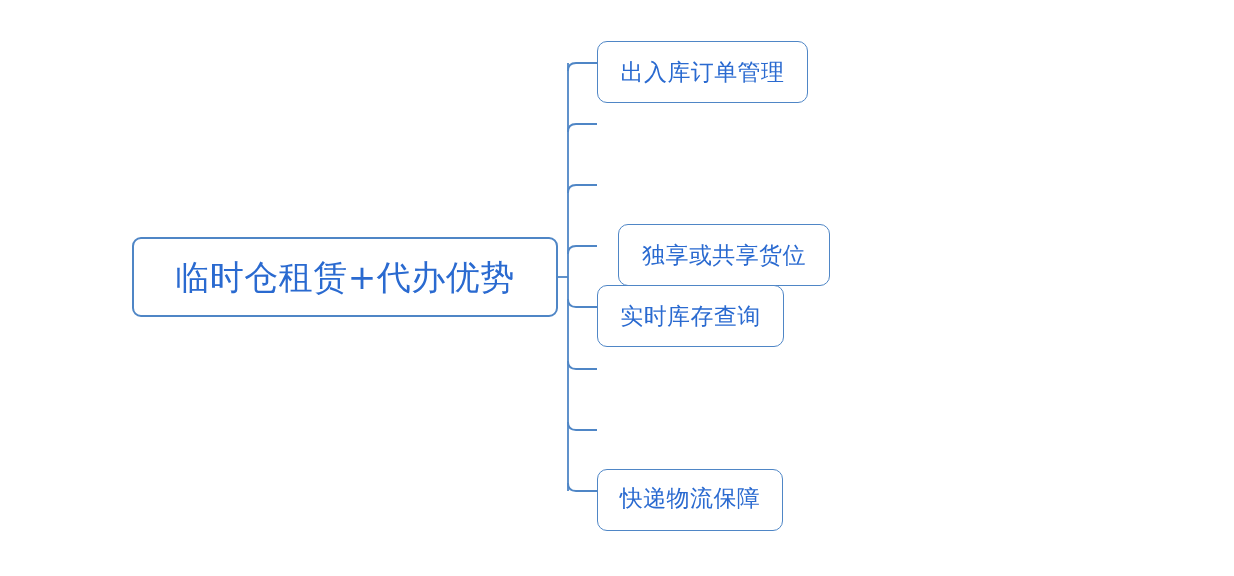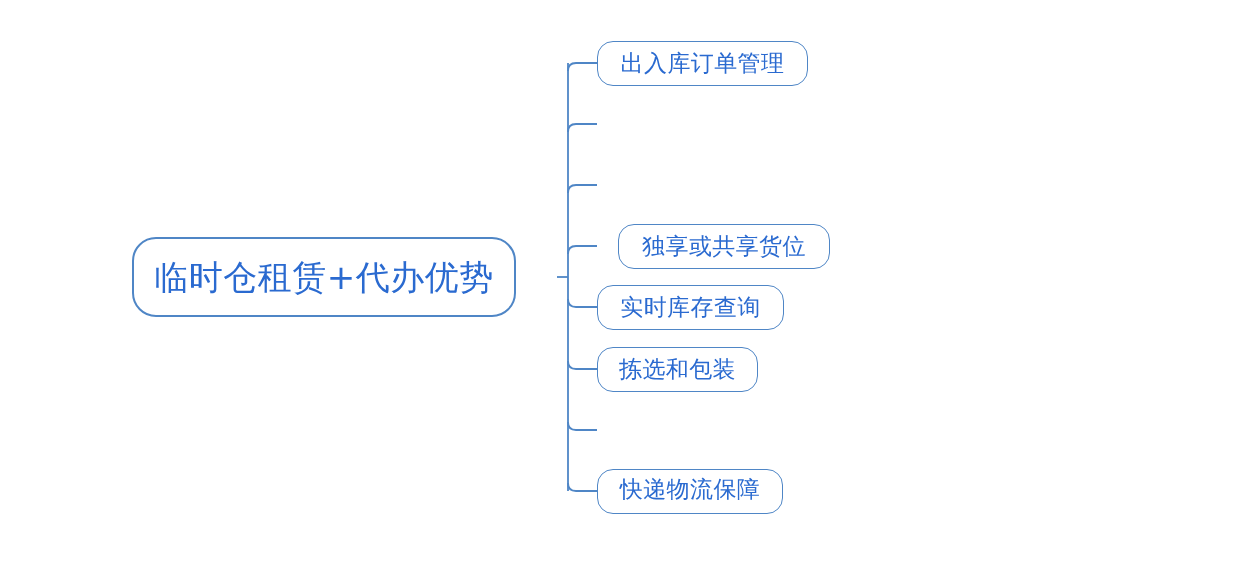--- a/index.html
+++ b/index.html
@@ -47,34 +47,34 @@
   .node-label {
     color: #2a6ad0;
     line-height: 1;
     display: block;
   }
 
   
   #root-node {
     left: 132px;
     top: 237px;
-    width: 384px;
+    width: 426px;
     height: 80px;
     border-width: 2px;
-    border-radius: 24px;
+    border-radius: 9px;
   }
   #root-node .node-label {
     font-size: 34px;
     letter-spacing: 0.5px;
   }
 
   
   .child-node {
-    height: 45px;
-    border-radius: 16px;
+    height: 62px;
+    border-radius: 10px;
   }
   .child-node .node-label {
     font-size: 23px;
     letter-spacing: 0.4px;
   }
 
   .child-0 { left: 597px; top: 41px;  width: 211px; }
   .child-1 { left: 597px; top: 102px; width: 261px; }
   .child-2 { left: 597px; top: 163px; width: 261px; }
   .child-3 { left: 618px; top: 224px; width: 212px; }
@@ -112,20 +112,17 @@
 
   <div class="node child-node child-0">
     <span class="node-label">出入库订单管理</span>
   </div>
   <div class="node child-node child-3">
     <span class="node-label">独享或共享货位</span>
   </div>
   <div class="node child-node child-4">
     <span class="node-label">实时库存查询</span>
   </div>
-  <div class="node child-node child-5">
-    <span class="node-label">拣选和包装</span>
-  </div>
   <div class="node child-node child-7">
     <span class="node-label">快递物流保障</span>
   </div>
 
 </div>
 
 </body></html>

